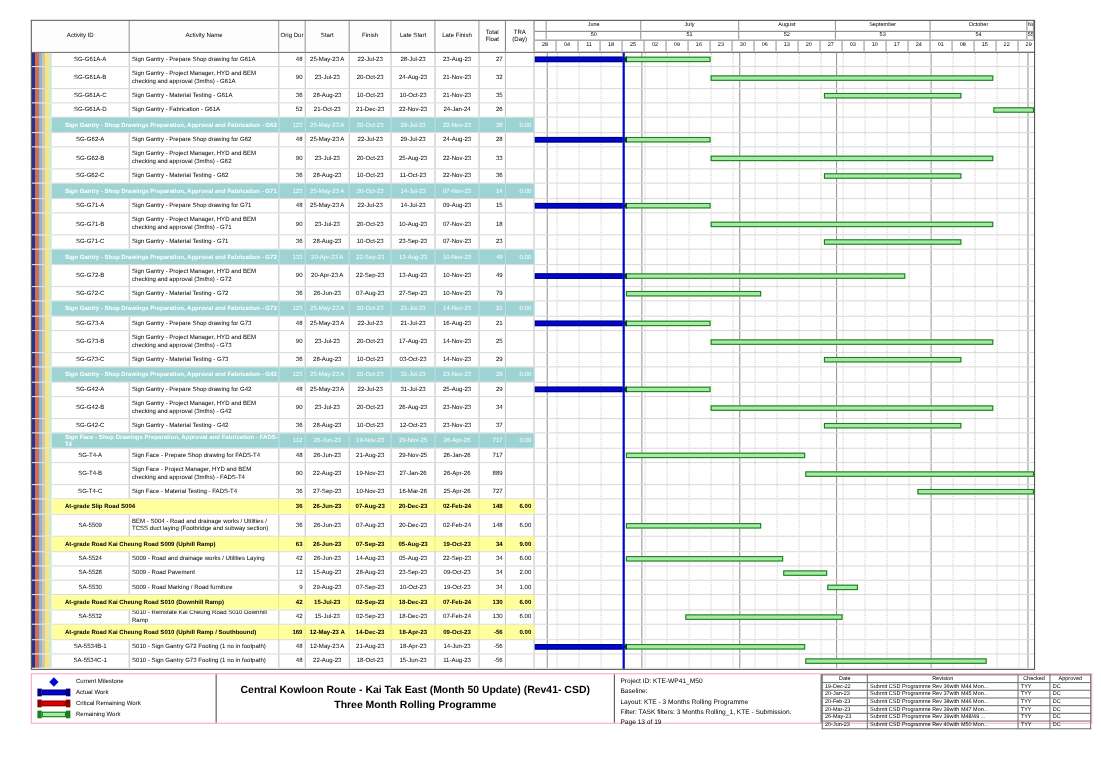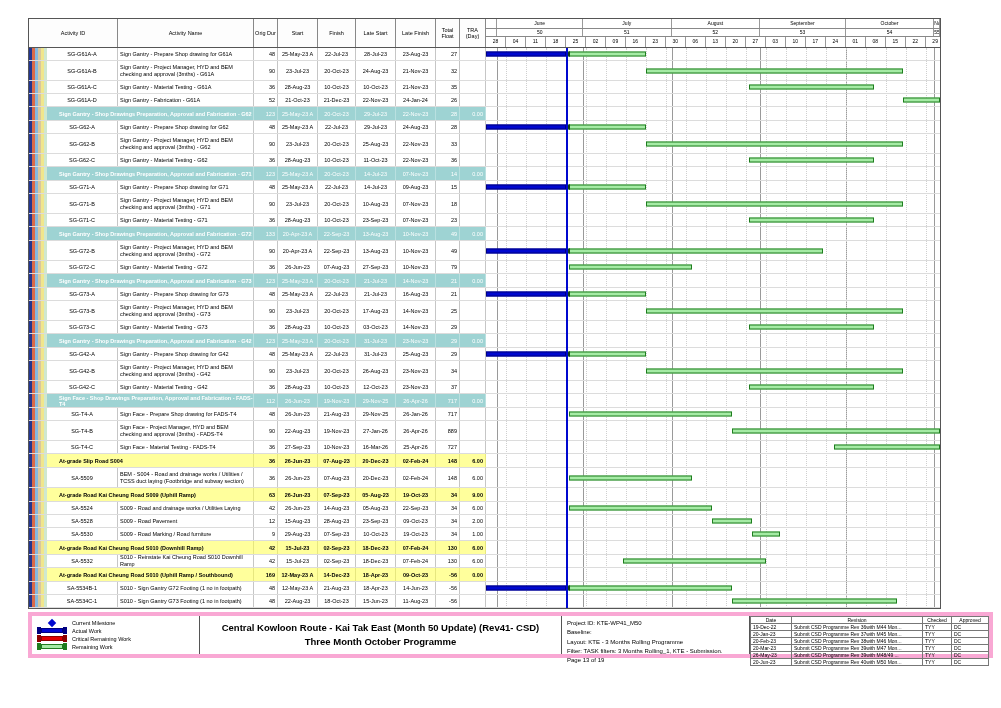--- a/index.html
+++ b/index.html
@@ -40,21 +40,21 @@
   .bar.actual{background:#0008cf;border:1px solid #000080;z-index:2;}
   .bar.rem{background:#a5eba5;border:1px solid #1f7d1f;z-index:2;}
   .bar-arrow{position:absolute;top:50%;transform:translateY(-50%);width:0;height:0;border-top:3px solid transparent;border-bottom:3px solid transparent;border-right:4px solid #133f13;z-index:2;}
   
   .grid-under{position:absolute;left:457px;right:0;top:0;bottom:0;z-index:0;}
   .vline{position:absolute;top:0;bottom:0;width:0;}
   .vline.week{border-left:1px dotted #cfcfcf;}
   .vline.month{border-left:1px solid #9a9a9a;}
   .dd-line{position:absolute;top:0;bottom:0;width:2px;background:#0008cf;z-index:3;}
   
-  .footer{position:absolute;left:28px;top:612px;width:965px;height:46px;border:4px solid #f9a8d4;box-sizing:border-box;display:flex;background:#fff;}
+  .footer{position:absolute;left:28px;top:612px;width:965px;height:46px;border:1px solid #f9a8d4;box-sizing:border-box;display:flex;background:#fff;}
   .legend{width:168px;flex:none;border-right:1px solid #555;box-sizing:border-box;padding:4px 5px;display:flex;flex-direction:column;justify-content:space-between;}
   .litem{display:flex;align-items:center;gap:5px;font-size:5.5px;}
   .sw{width:30px;flex:none;display:flex;align-items:center;justify-content:center;}
   .sw .cap{width:4px;height:7px;flex:none;}
   .sw .mid{height:5px;flex:1;box-sizing:border-box;}
   .diamond{width:6px;height:6px;transform:rotate(45deg);}
   .titleblock{width:362px;flex:none;border-right:1px solid #555;box-sizing:border-box;display:flex;flex-direction:column;align-items:center;justify-content:center;font-weight:bold;font-size:9.5px;text-align:center;line-height:1.5;}
   .infoblock{width:188px;flex:none;border-right:1px solid #555;box-sizing:border-box;font-size:6px;padding:3px 5px;line-height:1.55;display:flex;flex-direction:column;}
   .infoblock .page{margin-top:auto;}
   .revblock{flex:1;font-size:5px;}
@@ -745,21 +745,21 @@
         <div class="sw">
           <div class="cap" style="background: rgb(31, 125, 31);"></div>
           <div class="mid" style="background: rgb(165, 235, 165); border: 1px solid rgb(31, 125, 31);"></div>
           <div class="cap" style="background: rgb(31, 125, 31);"></div>
         </div>
         <span>Remaining Work</span>
       </div>
     </div>
   <div class="titleblock">
     <div>Central Kowloon Route - Kai Tak East (Month 50 Update) (Rev41- CSD)</div>
-    <div>Three Month October Programme</div>
+    <div>Three Month Rolling Programme</div>
   </div>
   <div class="infoblock">
     <div>Project ID: KTE-WP41_M50</div>
     <div>Baseline:</div>
     <div>Layout: KTE - 3 Months Rolling Programme</div>
     <div>Filter: TASK filters: 3 Months Rolling_1, KTE - Submission.</div>
     <div class="page">Page 13 of 19</div>
   </div>
   <div class="revblock">
     <table class="revtable">

